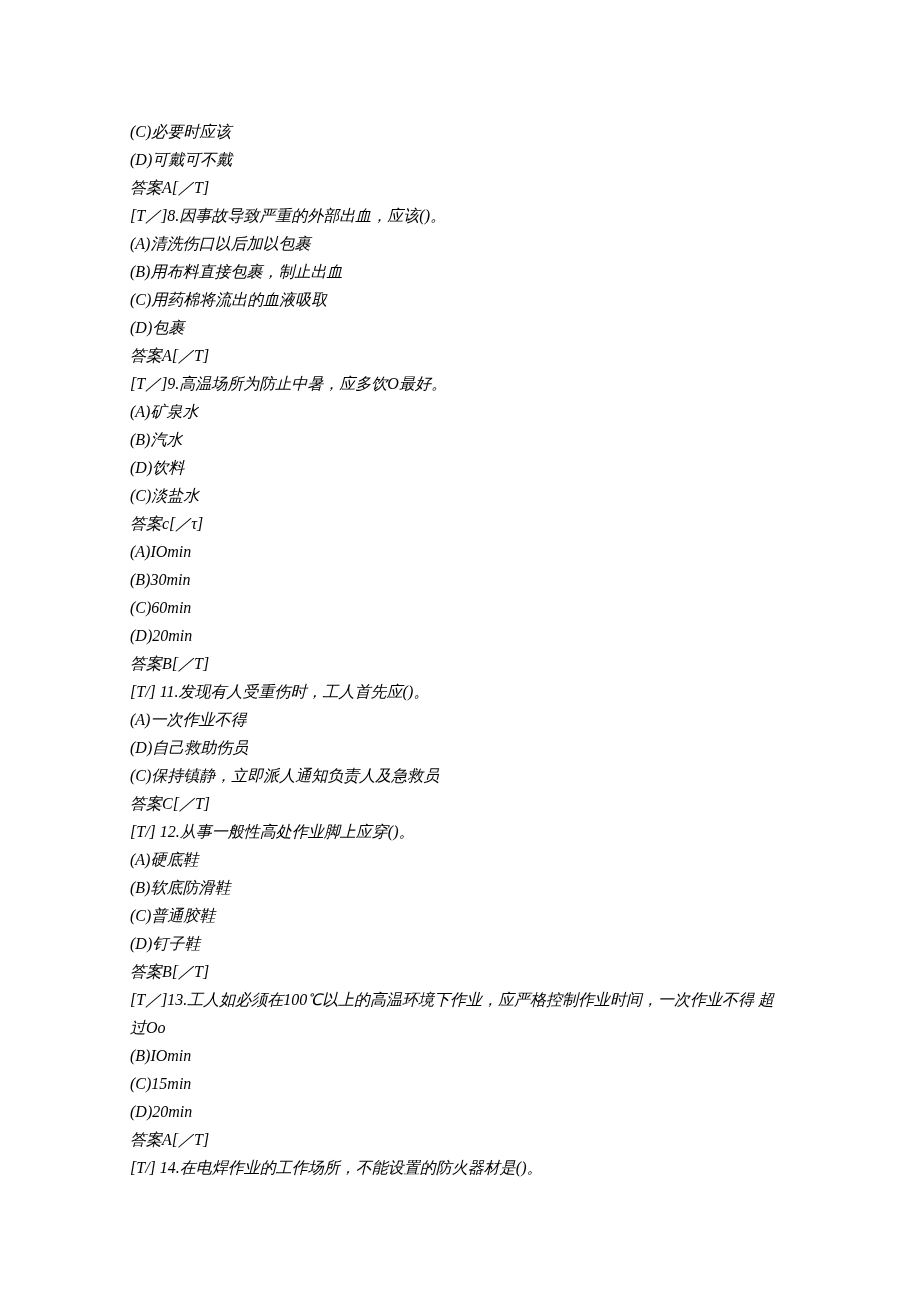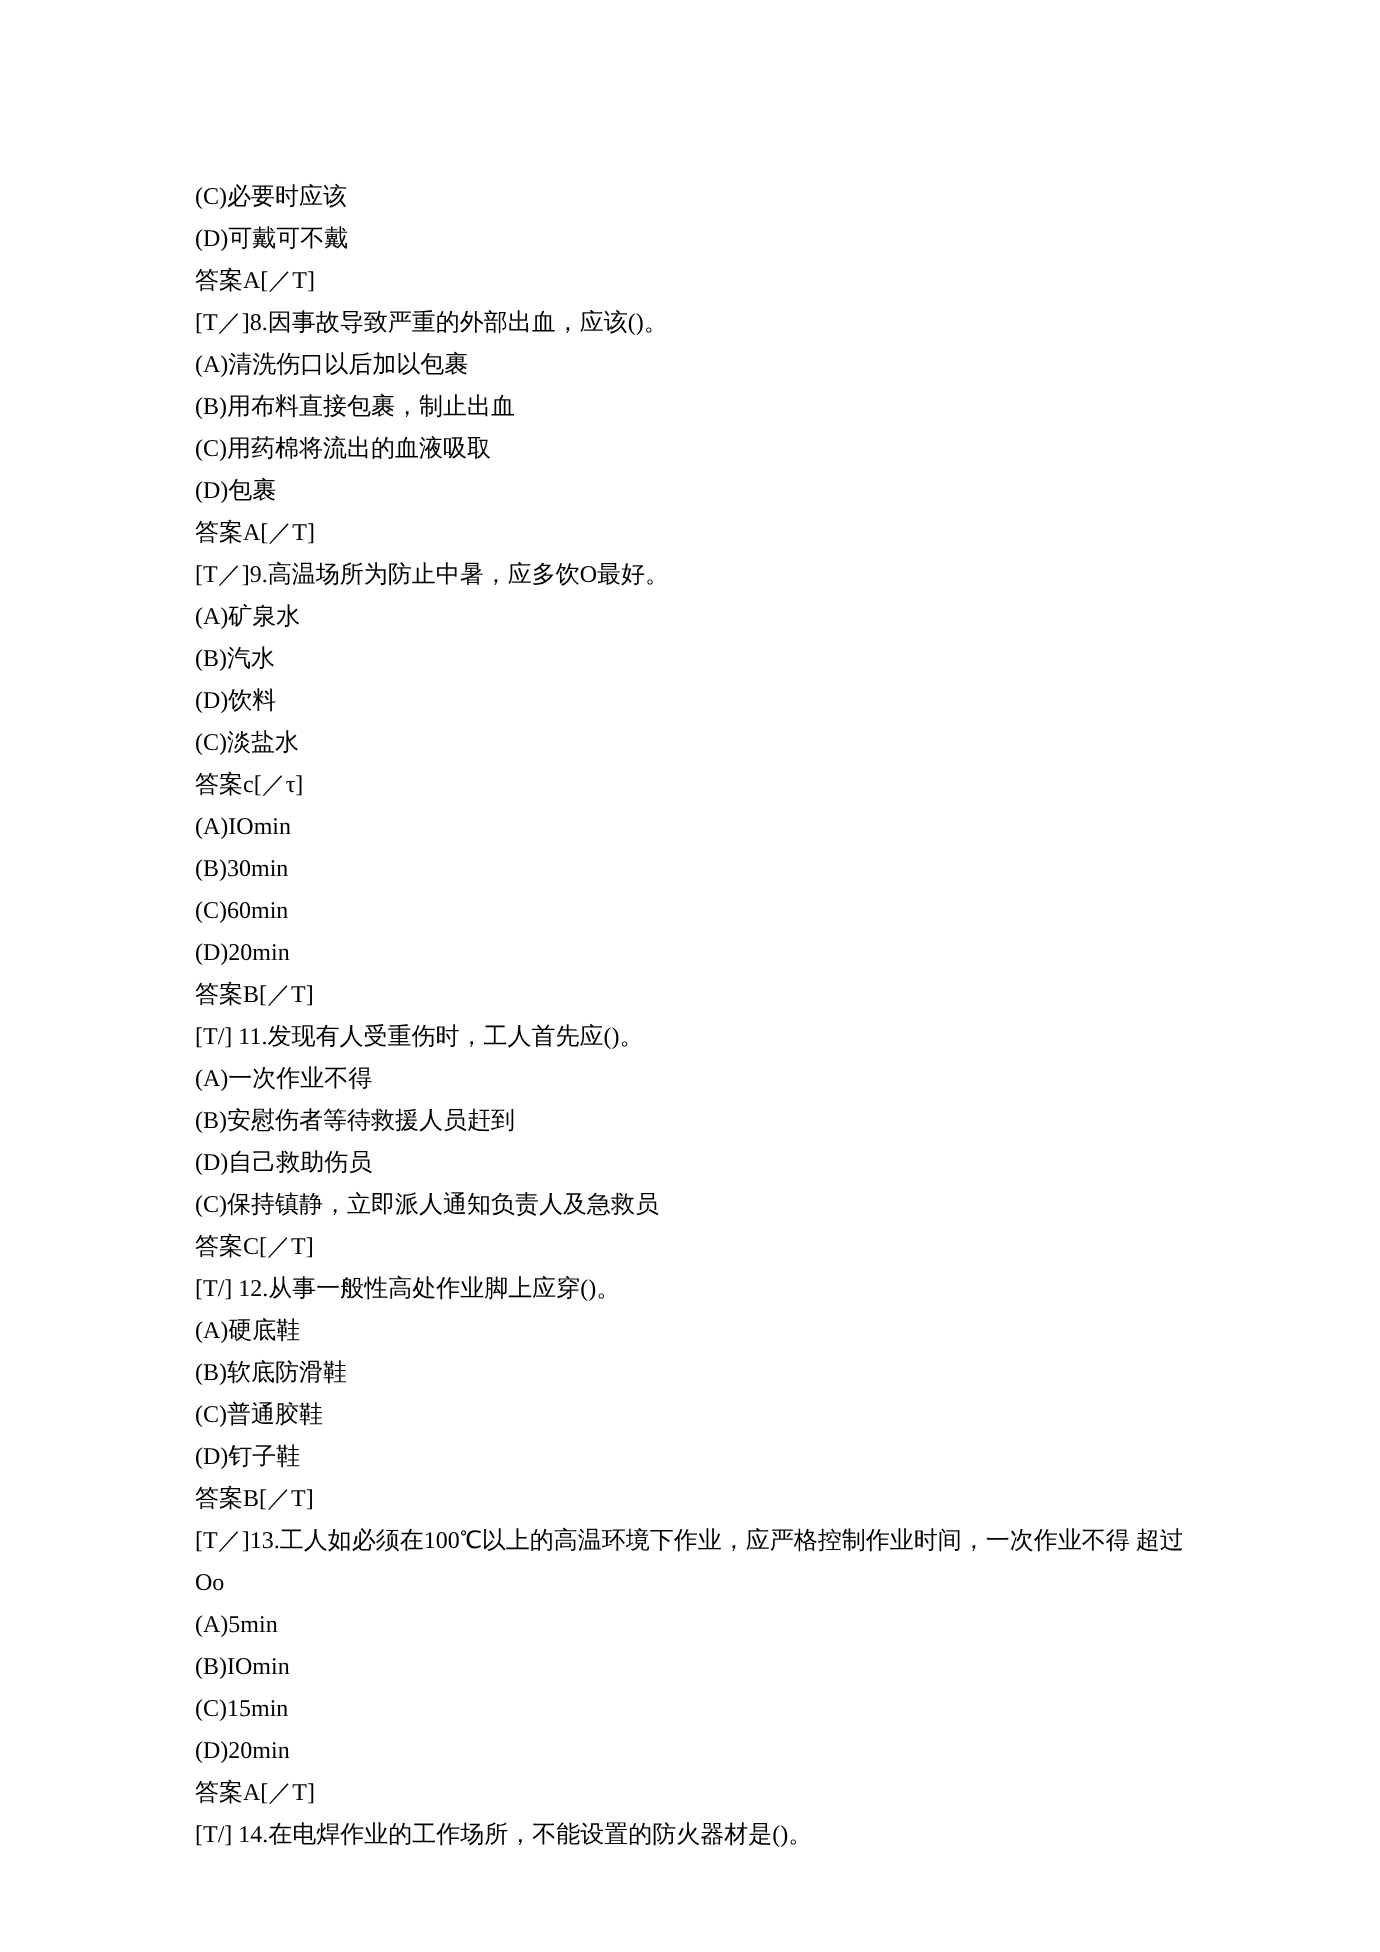--- a/index.html
+++ b/index.html
@@ -13,20 +13,21 @@
   }
   .page {
     width: 920px;
     min-height: 1301px;
     box-sizing: border-box;
     padding: 118px 130px 60px 130px;
   }
   .line {
     white-space: pre-wrap;
     word-break: break-word;
+    font-style: italic;
   }
 </style>
 </head>
 <body>
 
 <div class="page">
   <div class="line">(C)必要时应该</div>
   <div class="line">(D)可戴可不戴</div>
   <div class="line">答案A[／T]</div>
   <div class="line">[T／]8.因事故导致严重的外部出血，应该()。</div>
@@ -41,30 +42,28 @@
   <div class="line">(D)饮料</div>
   <div class="line">(C)淡盐水</div>
   <div class="line">答案c[／τ]</div>
   <div class="line">(A)IOmin</div>
   <div class="line">(B)30min</div>
   <div class="line">(C)60min</div>
   <div class="line">(D)20min</div>
   <div class="line">答案B[／T]</div>
   <div class="line">[T/] 11.发现有人受重伤时，工人首先应()。</div>
   <div class="line">(A)一次作业不得</div>
-  <div class="line">(B)安慰伤者等待救援人员赶到</div>
   <div class="line">(D)自己救助伤员</div>
   <div class="line">(C)保持镇静，立即派人通知负责人及急救员</div>
   <div class="line">答案C[／T]</div>
   <div class="line">[T/] 12.从事一般性高处作业脚上应穿()。</div>
   <div class="line">(A)硬底鞋</div>
   <div class="line">(B)软底防滑鞋</div>
   <div class="line">(C)普通胶鞋</div>
   <div class="line">(D)钉子鞋</div>
   <div class="line">答案B[／T]</div>
   <div class="line">[T／]13.工人如必须在100℃以上的高温环境下作业，应严格控制作业时间，一次作业不得 超过Oo</div>
-  <div class="line">(A)5min</div>
   <div class="line">(B)IOmin</div>
   <div class="line">(C)15min</div>
   <div class="line">(D)20min</div>
   <div class="line">答案A[／T]</div>
   <div class="line">[T/] 14.在电焊作业的工作场所，不能设置的防火器材是()。</div>
 </div>
 
 </body></html>

